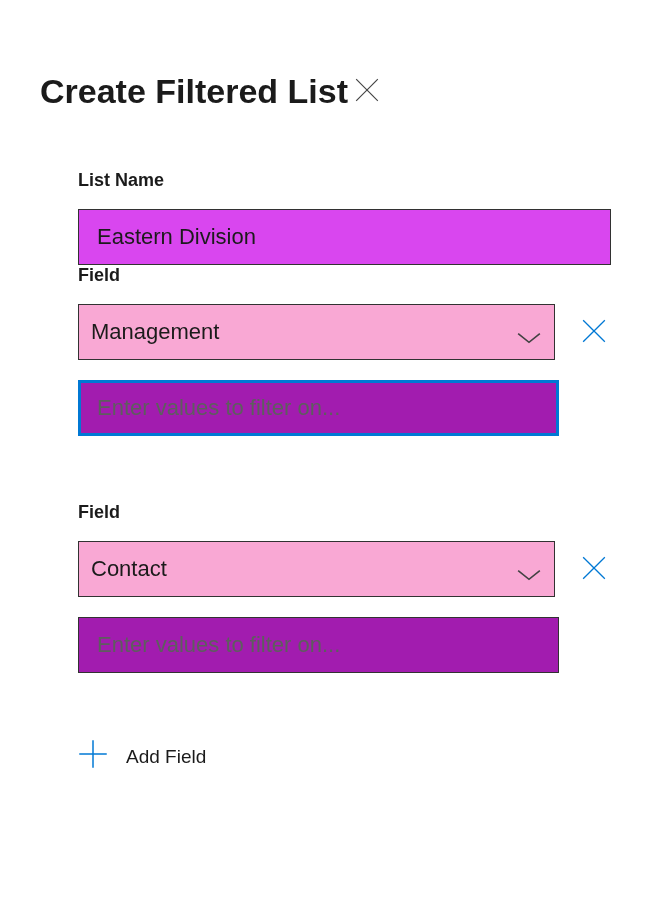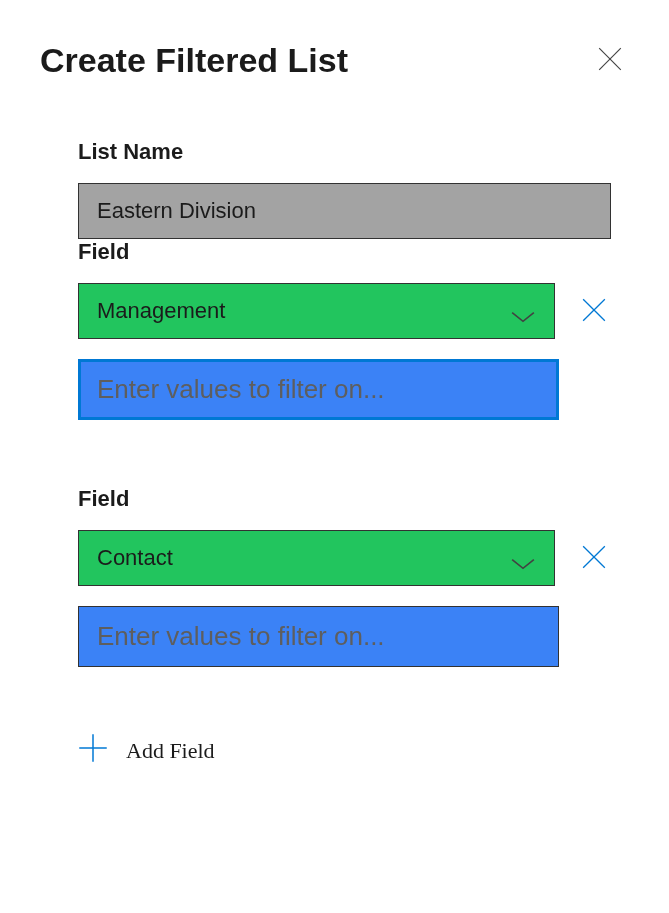--- a/index.html
+++ b/index.html
@@ -11,23 +11,24 @@
     body {
       font-family: 'Segoe UI', -apple-system, BlinkMacSystemFont, sans-serif;
       background: #ffffff;
       width: 669px;
       height: 913px;
       padding: 40px;
     }
     
     .header {
       display: flex;
-      justify-content: space-between;
+      justify-content: flex-start;
       align-items: center;
       margin-bottom: 58px;
+      margin-top: 31px;
     }
     
     .dialog-title {
       font-size: 34px;
       font-weight: 600;
       color: #1b1b1b;
     }
     
     .close-btn {
       background: none;
@@ -45,33 +46,33 @@
       stroke: #424242;
       stroke-width: 1;
     }
     
     .content {
       padding-left: 38px;
       padding-right: 18px;
     }
     
     .field-label {
-      font-size: 22px;
+      font-size: 18px;
       font-weight: 600;
       color: #1b1b1b;
       margin-bottom: 18px;
     }
     
     .text-input {
       width: 100%;
       padding: 14px 18px;
       font-size: 22px;
       font-family: inherit;
       border: 1px solid #323232;
-      background: #a3a3a3;
+      background: #d946ef;
       color: #1b1b1b;
       outline: none;
     }
     
     .contact-count-row {
       display: flex;
       margin-top: 42px;
       margin-bottom: 60px;
       font-size: 22px;
       color: #5e5e5e;
@@ -93,22 +94,22 @@
       display: flex;
       align-items: center;
       gap: 22px;
       margin-bottom: 20px;
     }
     
     .dropdown {
       flex: 1;
       position: relative;
       border: 1px solid #323232;
-      background: #22c55e;
-      padding: 14px 18px;
+      background: #f9a8d4;
+      padding: 14px 12px;
       font-size: 22px;
       color: #1b1b1b;
       cursor: pointer;
       display: flex;
       justify-content: space-between;
       align-items: center;
       gap: 10px;
     }
     
     .chevron-down {
@@ -137,46 +138,46 @@
     .remove-btn svg {
       width: 26px;
       height: 26px;
       stroke: #0078d4;
       stroke-width: 1.2;
     }
     
     .filter-input {
       width: calc(100% - 52px);
       padding: 14px 18px;
-      font-size: 26px;
+      font-size: 22px;
       font-family: inherit;
       border: 1px solid #323232;
-      background: #3b82f6;
+      background: #a21caf;
       outline: none;
     }
     
     .filter-input::placeholder {
       color: #5e5e5e;
     }
     
     .filter-input.focused {
       border: 3px solid #0078d4;
       padding: 12px 16px;
     }
     
     .add-field-btn {
       background: none;
       border: none;
       cursor: pointer;
       display: flex;
       align-items: center;
       gap: 18px;
-      font-size: 22px;
-      color: #1b1b1b;
-      font-family: Liberation Serif, serif;
+      font-size: 19px;
+      color: #1b1b1b;
+      font-family: Liberation Sans, sans-serif;
       padding: 0;
       margin-top: 14px;
     }
     
     .plus-icon svg {
       width: 30px;
       height: 30px;
       stroke: #0078d4;
       stroke-width: 1.2;
     }

